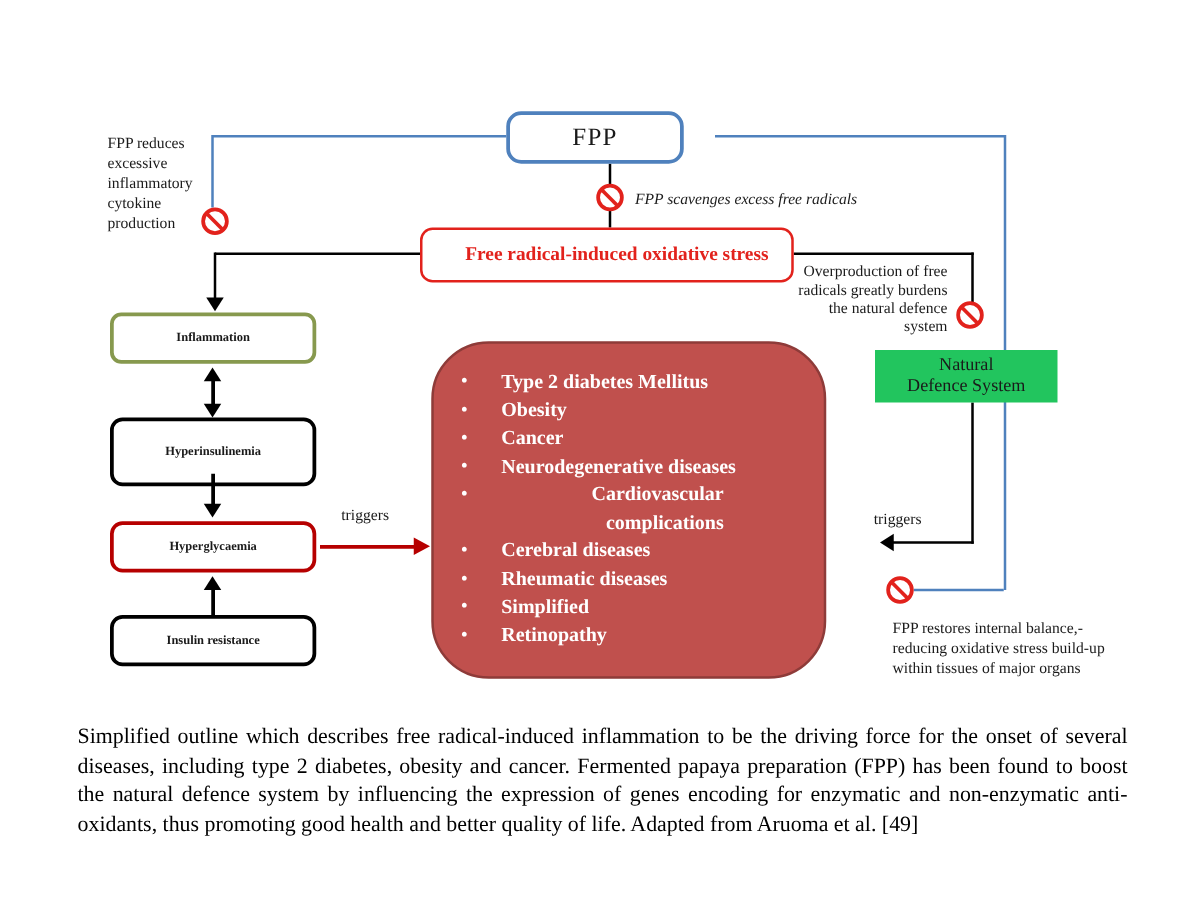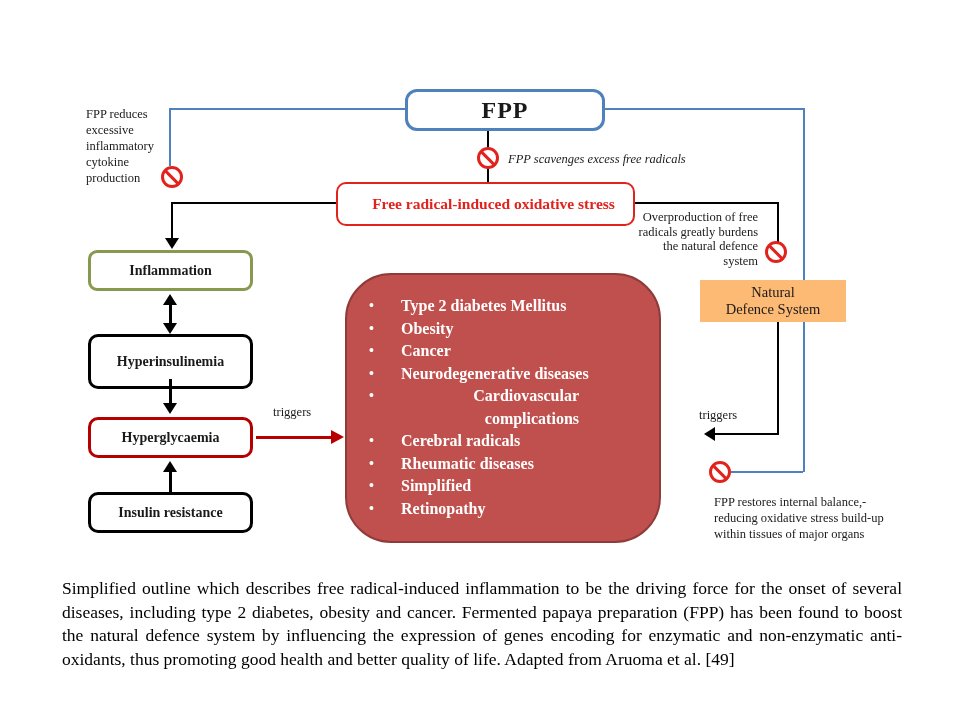--- a/index.html
+++ b/index.html
@@ -10,21 +10,21 @@
   .stage{
     position:relative;width:960px;height:720px;background:#fff;overflow:hidden;
     font-family:"Liberation Serif", serif;color:var(--ink);
   }
   .abs{position:absolute;}
   .hline,.vline{position:absolute;background:#000;}
   .blue-line{background:var(--blue);}
   .node{
     position:absolute;box-sizing:border-box;background:#fff;border-radius:10px;
     display:flex;align-items:center;justify-content:center;
-    font-weight:bold;font-size:14px;text-align:center;
+    font-weight:bold;font-size:10px;text-align:center;
   }
   .no-icon{
     position:absolute;width:22px;height:22px;box-sizing:border-box;
     border:3px solid var(--red);border-radius:50%;background:#fff;z-index:5;
   }
   .no-icon::after{
     content:"";position:absolute;left:-2px;right:-2px;top:50%;height:3px;margin-top:-1.5px;
     background:var(--red);transform:rotate(45deg);
   }
   .note{position:absolute;font-size:12.5px;line-height:16px;color:var(--ink);}
@@ -36,39 +36,39 @@
   .blob{
     position:absolute;left:345px;top:273px;width:316px;height:270px;box-sizing:border-box;
     background:var(--blobfill);border:2px solid var(--blobborder);border-radius:46px;
     padding:20px 10px 0 22px;z-index:2;
   }
   .disease-row{display:flex;color:#fff;font-weight:bold;font-size:16px;line-height:22.5px;}
   .disease-row .bullet{width:32px;flex:0 0 32px;font-size:14px;}
   .disease-row.narrow .disease-text{max-width:178px;text-align:right;}
   .natural-label{
     position:absolute;left:700px;top:280px;width:146px;text-align:center;
-    font-size:14.5px;line-height:17px;background:#fdba74;padding:4px 0;z-index:4;
+    font-size:14.5px;line-height:17px;background:#22c55e;padding:4px 0;z-index:4;
   }
   .caption{
     position:absolute;left:62px;top:577px;width:840px;
     font-size:17.5px;line-height:23.5px;text-align:justify;color:#000;
   }
 </style>
 </head>
 <body>
 
 <div class="stage">
 
   <div class="abs hline blue-line" style="left:170px;top:108px;width:235px;height:2px;"></div>
   <div class="abs vline blue-line" style="left:169px;top:108px;width:2px;height:58px;"></div>
   <div class="abs hline blue-line" style="left:572px;top:108px;width:232px;height:2px;"></div>
   <div class="abs vline blue-line" style="left:803px;top:108px;width:2px;height:364px;"></div>
   <div class="abs hline blue-line" style="left:731px;top:471px;width:72px;height:2px;"></div>
 
-  <div class="node" style="left:405px;top:89px;width:200px;height:42px;border:3px solid var(--blue);border-radius:12px;font-size:24px;font-weight:bold;letter-spacing:1px;z-index:3;">
+  <div class="node" style="left:405px;top:89px;width:142px;height:42px;border:3px solid var(--blue);border-radius:12px;font-size:20px;font-weight:normal;letter-spacing:1px;z-index:3;">
     <span>FPP</span>
   </div>
 
   <div class="note" style="left:86px;top:106px;width:78px;">FPP reduces excessive inflammatory cytokine production</div>
   <div class="no-icon" style="left:161px;top:166px;"></div>
 
   <div class="abs vline" style="left:487px;top:131px;width:2px;height:51px;"></div>
   <div class="no-icon" style="left:477px;top:147px;"></div>
   <div class="note" style="left:508px;top:151px;white-space:nowrap;font-style:italic;">FPP scavenges excess free radicals</div>
 
@@ -144,21 +144,21 @@
     <div class="disease-row">
       <span class="bullet">•</span>
       <span class="disease-text">Neurodegenerative diseases</span>
     </div>
     <div class="disease-row narrow">
       <span class="bullet">•</span>
       <span class="disease-text">Cardiovascular complications</span>
     </div>
     <div class="disease-row">
       <span class="bullet">•</span>
-      <span class="disease-text">Cerebral radicals</span>
+      <span class="disease-text">Cerebral diseases</span>
     </div>
     <div class="disease-row">
       <span class="bullet">•</span>
       <span class="disease-text">Rheumatic diseases</span>
     </div>
     <div class="disease-row">
       <span class="bullet">•</span>
       <span class="disease-text">Simplified</span>
     </div>
     <div class="disease-row">

